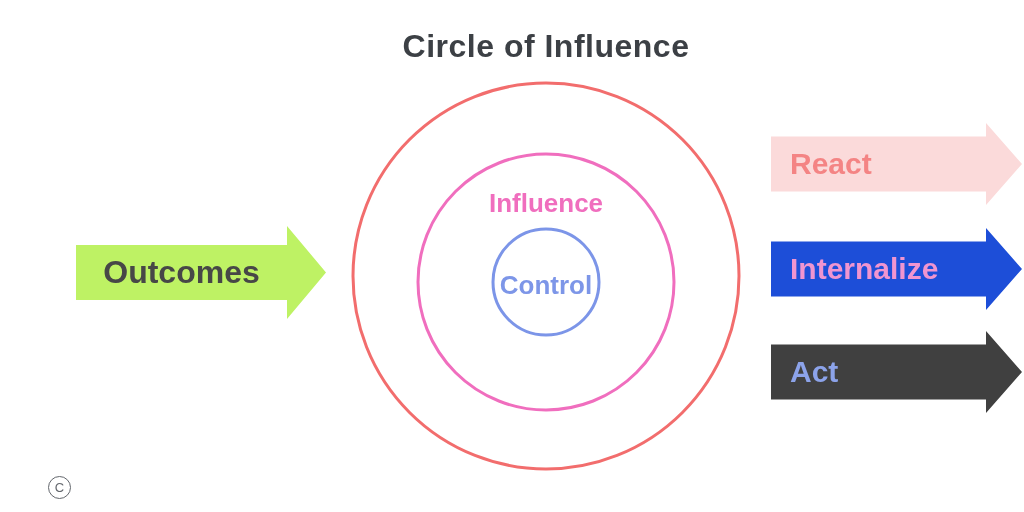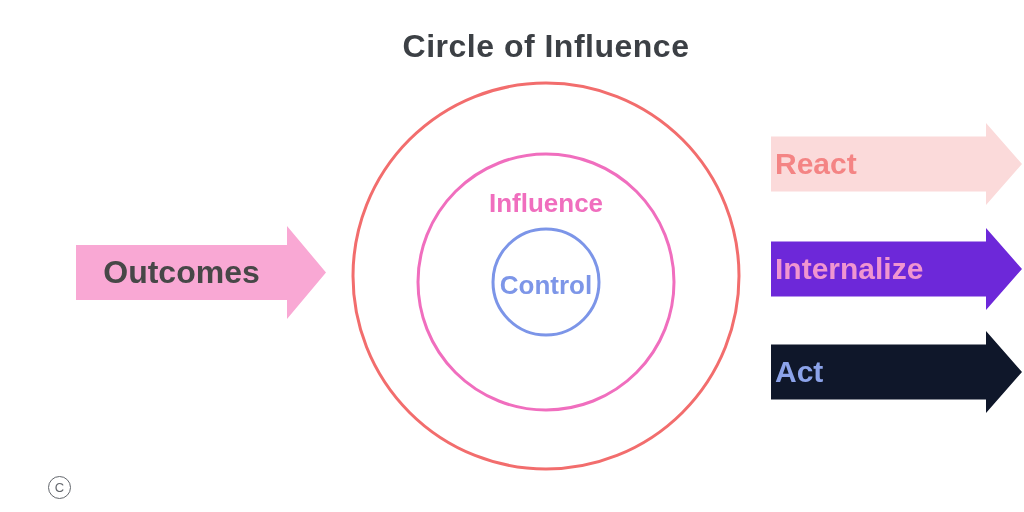--- a/index.html
+++ b/index.html
@@ -53,21 +53,21 @@
   }
 
   
   .arrow-right {
     position: absolute;
     left: 737px;
     width: 251px; height: 82px;
     clip-path: polygon(0 13.5px, 215px 13.5px, 215px 0, 251px 41px, 215px 82px, 215px 68.5px, 0 68.5px);
     display: flex;
     align-items: center;
-    padding-left: 4px;
+    padding-left: 19px;
     box-sizing: border-box;
     font-size: 30px;
     font-weight: 700;
   }
   .arrow-react       { top: 123px; }
   .arrow-internalize { top: 228px; }
   .arrow-act         { top: 331px; }
 
   
   .footer {
@@ -107,33 +107,33 @@
     <circle cx="512" cy="276" r="193" fill="none" stroke-width="3" stroke="#F26D6D"></circle>
     <circle cx="512" cy="282" r="128" fill="none" stroke-width="3" stroke="#F06EBE"></circle>
     <circle cx="512" cy="282" r="53" fill="none" stroke-width="3" stroke="#7C95E8"></circle>
   </svg>
 
 
   <div class="ring-label label-influence" style="color: rgb(240, 110, 190);">Influence</div>
 
   <div class="ring-label label-control" style="color: rgb(125, 150, 232);">Control</div>
 
-  <div class="arrow-left" style="background: #f9a8d4; align-items: center;">
+  <div class="arrow-left" style="background: #bef264; align-items: center;">
     <span class="arrow-text" style="color: rgb(71, 71, 71);">Outcomes</span>
   </div>
 
   <div class="arrow-right arrow-react" style="background: rgb(251, 218, 218);">
     <span style="color: rgb(244, 132, 132);">React</span>
   </div>
 
-  <div class="arrow-right arrow-internalize" style="background: #6d28d9;">
+  <div class="arrow-right arrow-internalize" style="background: #1d4ed8;">
     <span style="color: rgb(240, 149, 208);">Internalize</span>
   </div>
 
-  <div class="arrow-right arrow-act" style="background: #0f172a;">
+  <div class="arrow-right arrow-act" style="background: #404040;">
     <span style="color: rgb(140, 163, 234);">Act</span>
   </div>
 
   <div class="footer">
     <span class="footer-icon">C</span>
   </div>
 
 </div>
 
 </body></html>

